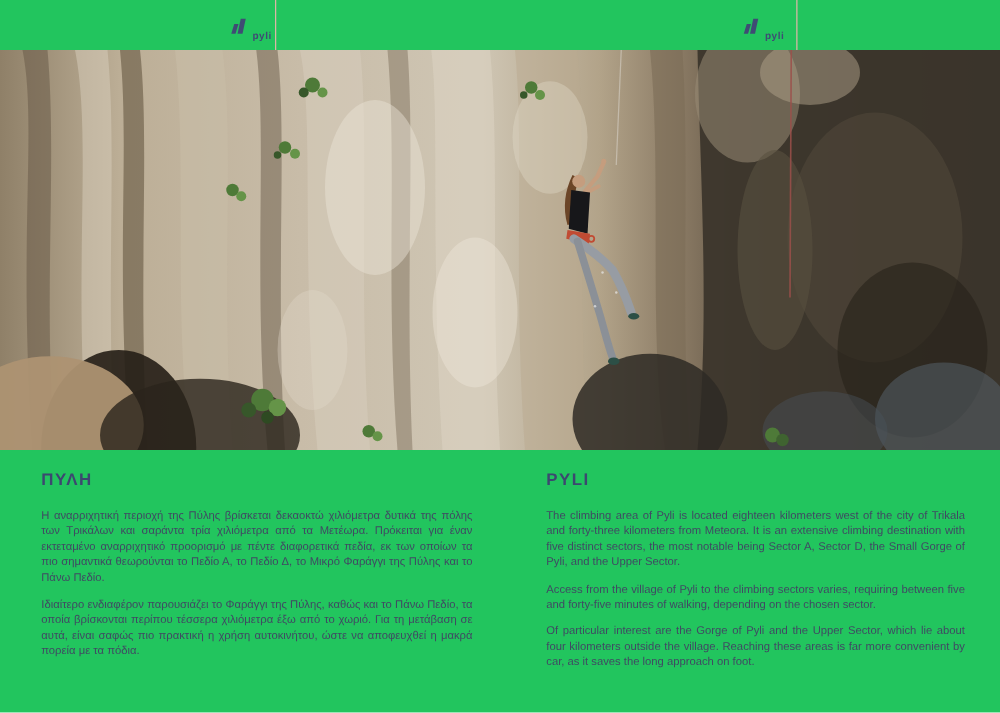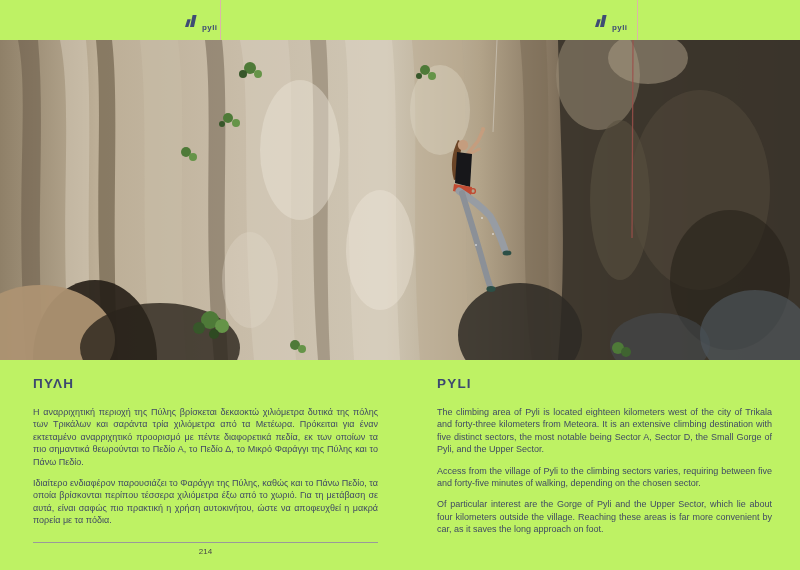--- a/index.html
+++ b/index.html
@@ -1,17 +1,17 @@
 <!DOCTYPE html>
 <html><head>
 <meta charset="utf-8">
 <style>
   html,body{margin:0;padding:0;background:#ffffff;}
   .spread{
-    position:relative;width:800px;height:570px;background:#bef264;overflow:hidden;
+    position:relative;width:800px;height:570px;background:#22c55e;overflow:hidden;
     font-family:"Liberation Sans", sans-serif;
   }
   
   .brand{position:absolute;top:14px;display:flex;align-items:flex-end;gap:4px;}
   .brand-left{left:184px;}
   .brand-right{left:594px;}
   .brand .logo{display:block;}
   .brand .name{font-size:8px;font-weight:700;color:#3f4c74;letter-spacing:.4px;line-height:8px;}
   .accent-line{position:absolute;top:0;width:1px;height:40px;background:#dcb6a6;}
   .accent-left{left:220px;}
@@ -159,18 +159,14 @@
     <p>Ιδιαίτερο ενδιαφέρον παρουσιάζει το Φαράγγι της Πύλης, καθώς και το Πάνω Πεδίο, τα οποία βρίσκονται περίπου τέσσερα χιλιόμετρα έξω από το χωριό. Για τη μετάβαση σε αυτά, είναι σαφώς πιο πρακτική η χρήση αυτοκινήτου, ώστε να αποφευχθεί η μακρά πορεία με τα πόδια.</p>
   </section>
 
   <section class="page-col col-right">
     <h1 class="page-title">PYLI</h1>
     <p>The climbing area of Pyli is located eighteen kilometers west of the city of Trikala and forty-three kilometers from Meteora. It is an extensive climbing destination with five distinct sectors, the most notable being Sector A, Sector D, the Small Gorge of Pyli, and the Upper Sector.</p>
     <p>Access from the village of Pyli to the climbing sectors varies, requiring between five and forty-five minutes of walking, depending on the chosen sector.</p>
     <p>Of particular interest are the Gorge of Pyli and the Upper Sector, which lie about four kilometers outside the village. Reaching these areas is far more convenient by car, as it saves the long approach on foot.</p>
   </section>
 
-  <div class="footer footer-left">
-    <div class="rule"></div>
-    <div class="num">214</div>
-  </div>
 
 </div>
 
 </body></html>

